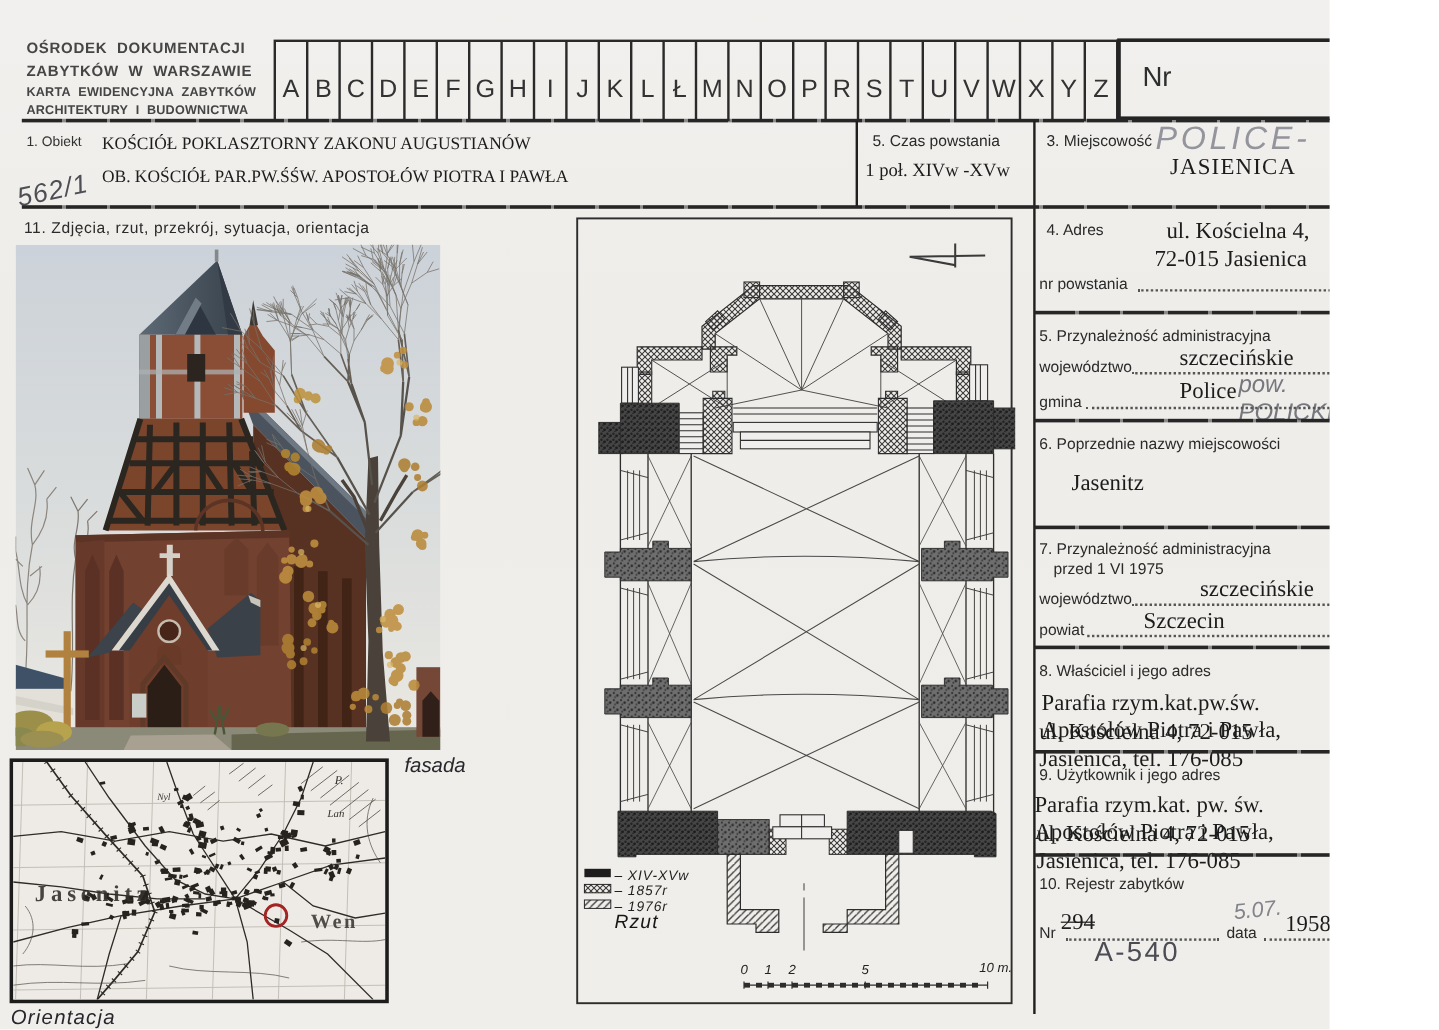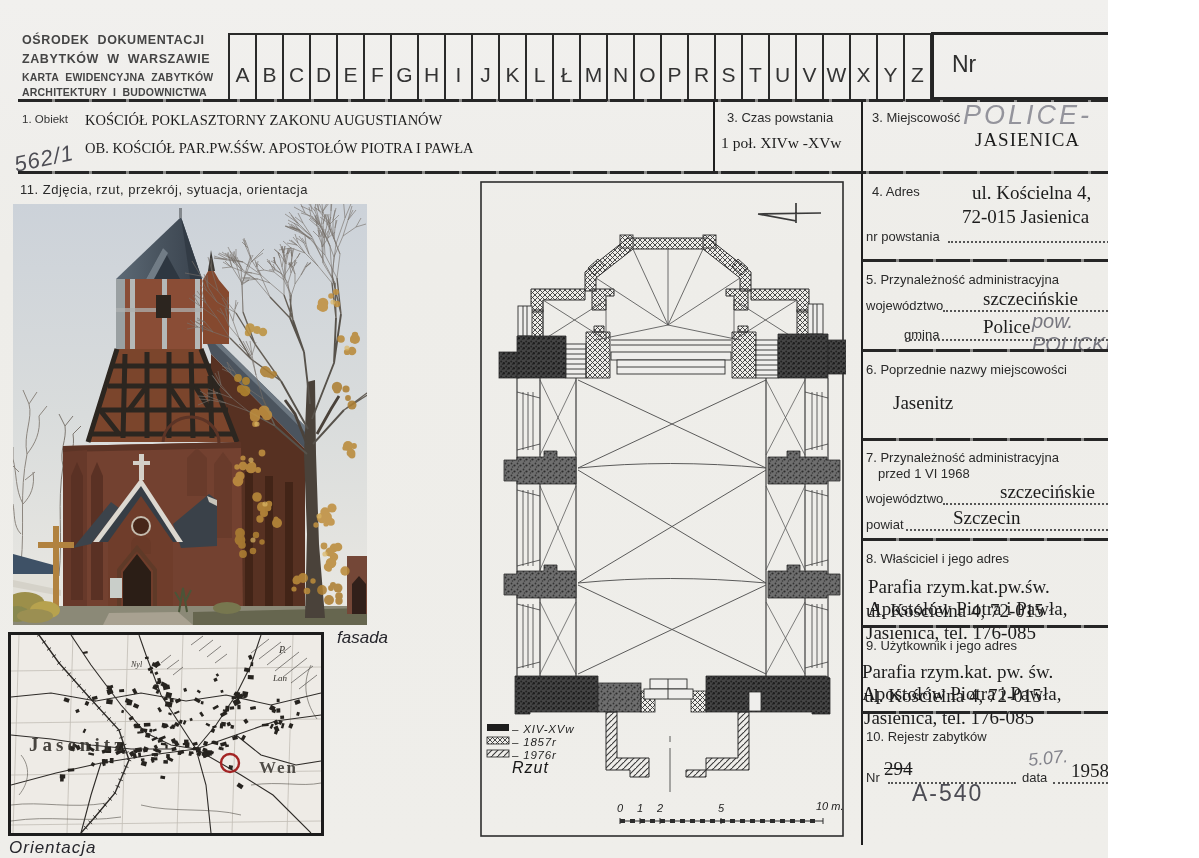--- a/index.html
+++ b/index.html
@@ -67,21 +67,21 @@
 <div class="abs" style="left:22px;top:113px;font-size:11.5px;color:#333;">1. Obiekt</div>
 
 <div class="abs ser" style="left:85px;top:112px;font-size:14.5px;letter-spacing:0px;">KOŚCIÓŁ POKLASZTORNY ZAKONU AUGUSTIANÓW</div>
 
 <div class="abs ser" style="left:85px;top:140px;font-size:14.5px;letter-spacing:0px;">OB. KOŚCIÓŁ PAR.PW.ŚŚW. APOSTOŁÓW PIOTRA I PAWŁA</div>
 
 <div class="abs" style="left:14px;top:146px;font-size:22px;color:#4e4e55;font-style:italic;transform:rotate(-12deg);letter-spacing:1px;">562/1</div>
 
 <div class="vrule" style="left:713px;top:101px;height:72px;"></div>
 
-<div class="abs lbl" style="left:727px;top:110px;">3. Czas powstania</div>
+<div class="abs lbl" style="left:727px;top:110px;">5. Czas powstania</div>
 <div class="abs ser" style="left:721px;top:134px;font-size:15.5px;">1 poł. XIVw -XVw</div>
 
 <div class="vrule" style="left:861px;top:101px;height:744px;"></div>
 
 <div class="abs lbl" style="left:872px;top:110px;">3. Miejscowość</div>
 <div class="abs hand" style="left:963px;top:100px;font-size:27px;font-style:italic;letter-spacing:3px;color:#94949c;">POLICE-</div>
 <div class="abs ser" style="left:975px;top:129px;letter-spacing:1px;">JASIENICA</div>
 
 <div class="hrule" style="left:18px;top:171px;width:1154px;"></div>
 
@@ -825,30 +825,30 @@
 <div class="abs lbl" style="left:866px;top:229px;">nr powstania</div>
 <div class="abs dot" style="left:948px;top:228px;width:224px;height:13px;"></div>
 <div class="hrule" style="left:862px;top:259px;width:310px;"></div>
 
 <div class="abs lbl" style="left:866px;top:272px;">5. Przynależność administracyjna</div>
 <div class="abs ser" style="left:983px;top:288px;">szczecińskie</div>
 <div class="abs lbl" style="left:866px;top:298px;">województwo</div>
 <div class="abs dot" style="left:943px;top:297px;width:229px;height:13px;"></div>
 <div class="abs ser" style="left:983px;top:316px;">Police</div>
 <div class="abs hand" style="left:1032px;top:310px;font-size:20px;font-style:italic;color:#77777f;">pow. POLICKI</div>
-<div class="abs lbl" style="left:904px;top:327px;">gmina</div>
+<div class="abs lbl" style="left:866px;top:327px;">gmina</div>
 <div class="abs dot" style="left:905px;top:326px;width:267px;height:13px;"></div>
 <div class="hrule" style="left:862px;top:349px;width:310px;"></div>
 
 <div class="abs lbl" style="left:866px;top:362px;text-align:right;">6. Poprzednie nazwy miejscowości</div>
 <div class="abs ser" style="left:893px;top:392px;">Jasenitz</div>
 <div class="hrule" style="left:862px;top:438px;width:310px;"></div>
 
 <div class="abs lbl" style="left:866px;top:450px;">7. Przynależność administracyjna</div>
-<div class="abs lbl" style="left:878px;top:466px;">przed 1 VI 1968</div>
+<div class="abs lbl" style="left:878px;top:466px;">przed 1 VI 1975</div>
 <div class="abs ser" style="left:1000px;top:481px;">szczecińskie</div>
 <div class="abs lbl" style="left:866px;top:491px;">województwo</div>
 <div class="abs dot" style="left:943px;top:490px;width:229px;height:13px;"></div>
 <div class="abs ser" style="left:953px;top:507px;">Szczecin</div>
 <div class="abs lbl" style="left:866px;top:517px;">powiat</div>
 <div class="abs dot" style="left:906px;top:516px;width:266px;height:13px;"></div>
 <div class="hrule" style="left:862px;top:538px;width:310px;"></div>
 
 <div class="abs lbl" style="left:866px;top:551px;">8. Właściciel i jego adres</div>
 <div class="abs ser" style="left:868px;top:576px;">Parafia rzym.kat.pw.św. Apostołów Piotra i Pawła,</div>

